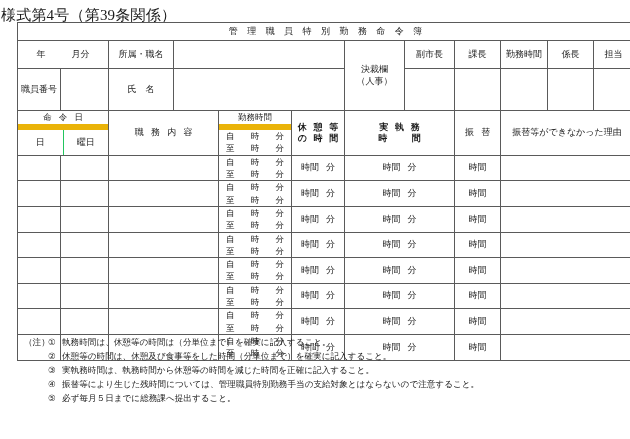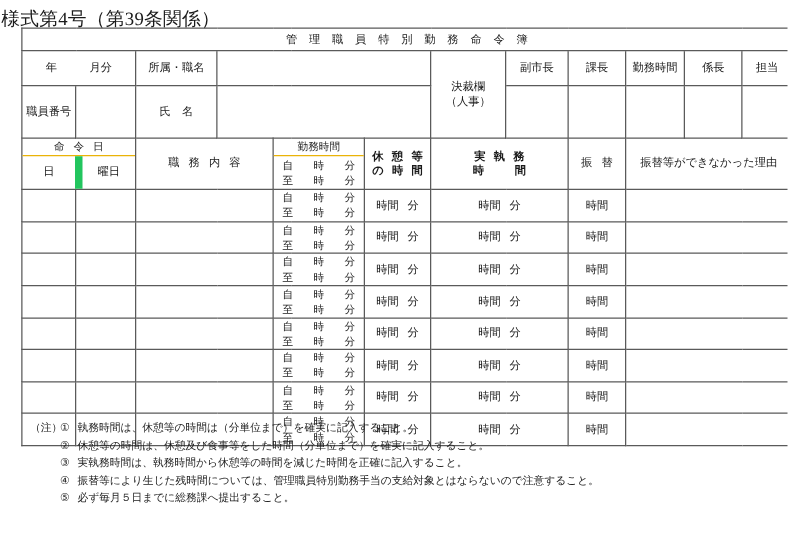--- a/index.html
+++ b/index.html
@@ -66,37 +66,37 @@
   }
   .approver-head { height: 13px; font-size: 8.5px; }
   .approver-box { height: 41px; }
   .hdr-row td { height: 40px; }
   .sub-hdr {
     display: flex;
     flex-direction: column;
     height: 100%;
   }
   .sub-top {
-    border-bottom: 1px solid #eab308;
+    border-bottom: 6px solid #eab308;
     height: 13px;
     line-height: 13px;
     font-size: 8.5px;
   }
   .sub-bot {
     flex: 1;
     display: flex;
   }
   .sub-bot > div {
     flex: 1;
     display: flex;
     align-items: center;
     justify-content: center;
     font-size: 9px;
   }
-  .sub-bot > div + div { border-left: 6px solid #22c55e; }
+  .sub-bot > div + div { border-left: 1px solid #22c55e; }
   .timecol {
     display: flex;
     flex-direction: column;
     height: 100%;
     justify-content: center;
     font-size: 8.5px;
   }
   .timeline-row {
     display: flex;
     justify-content: space-between;

